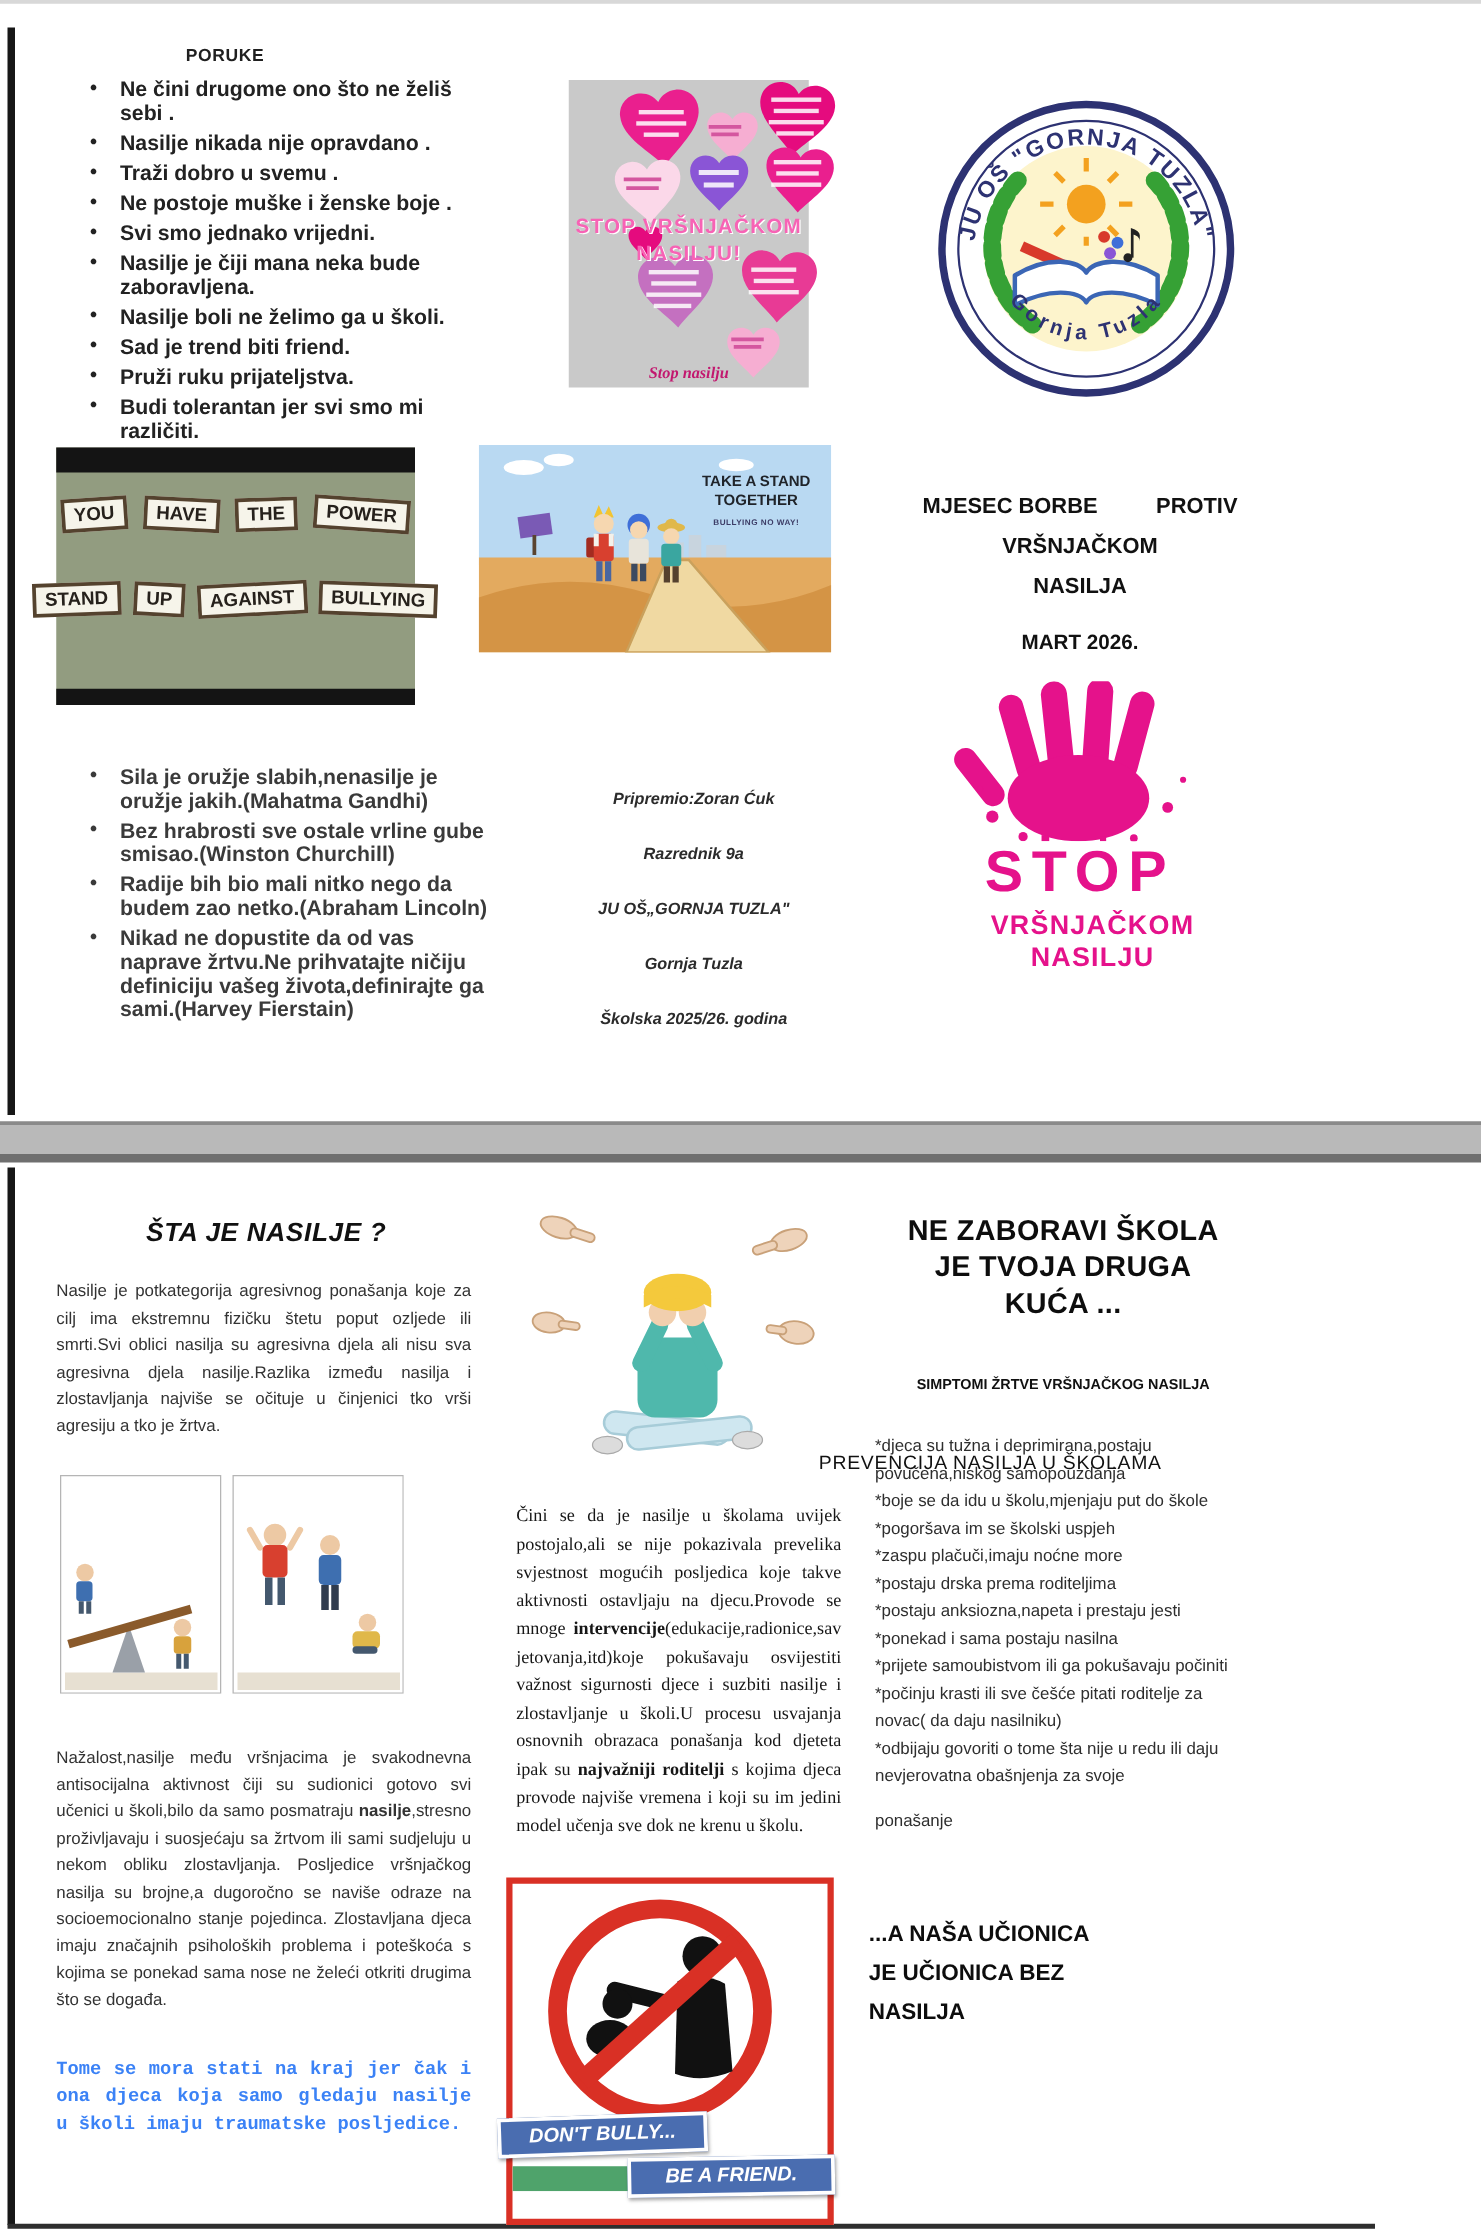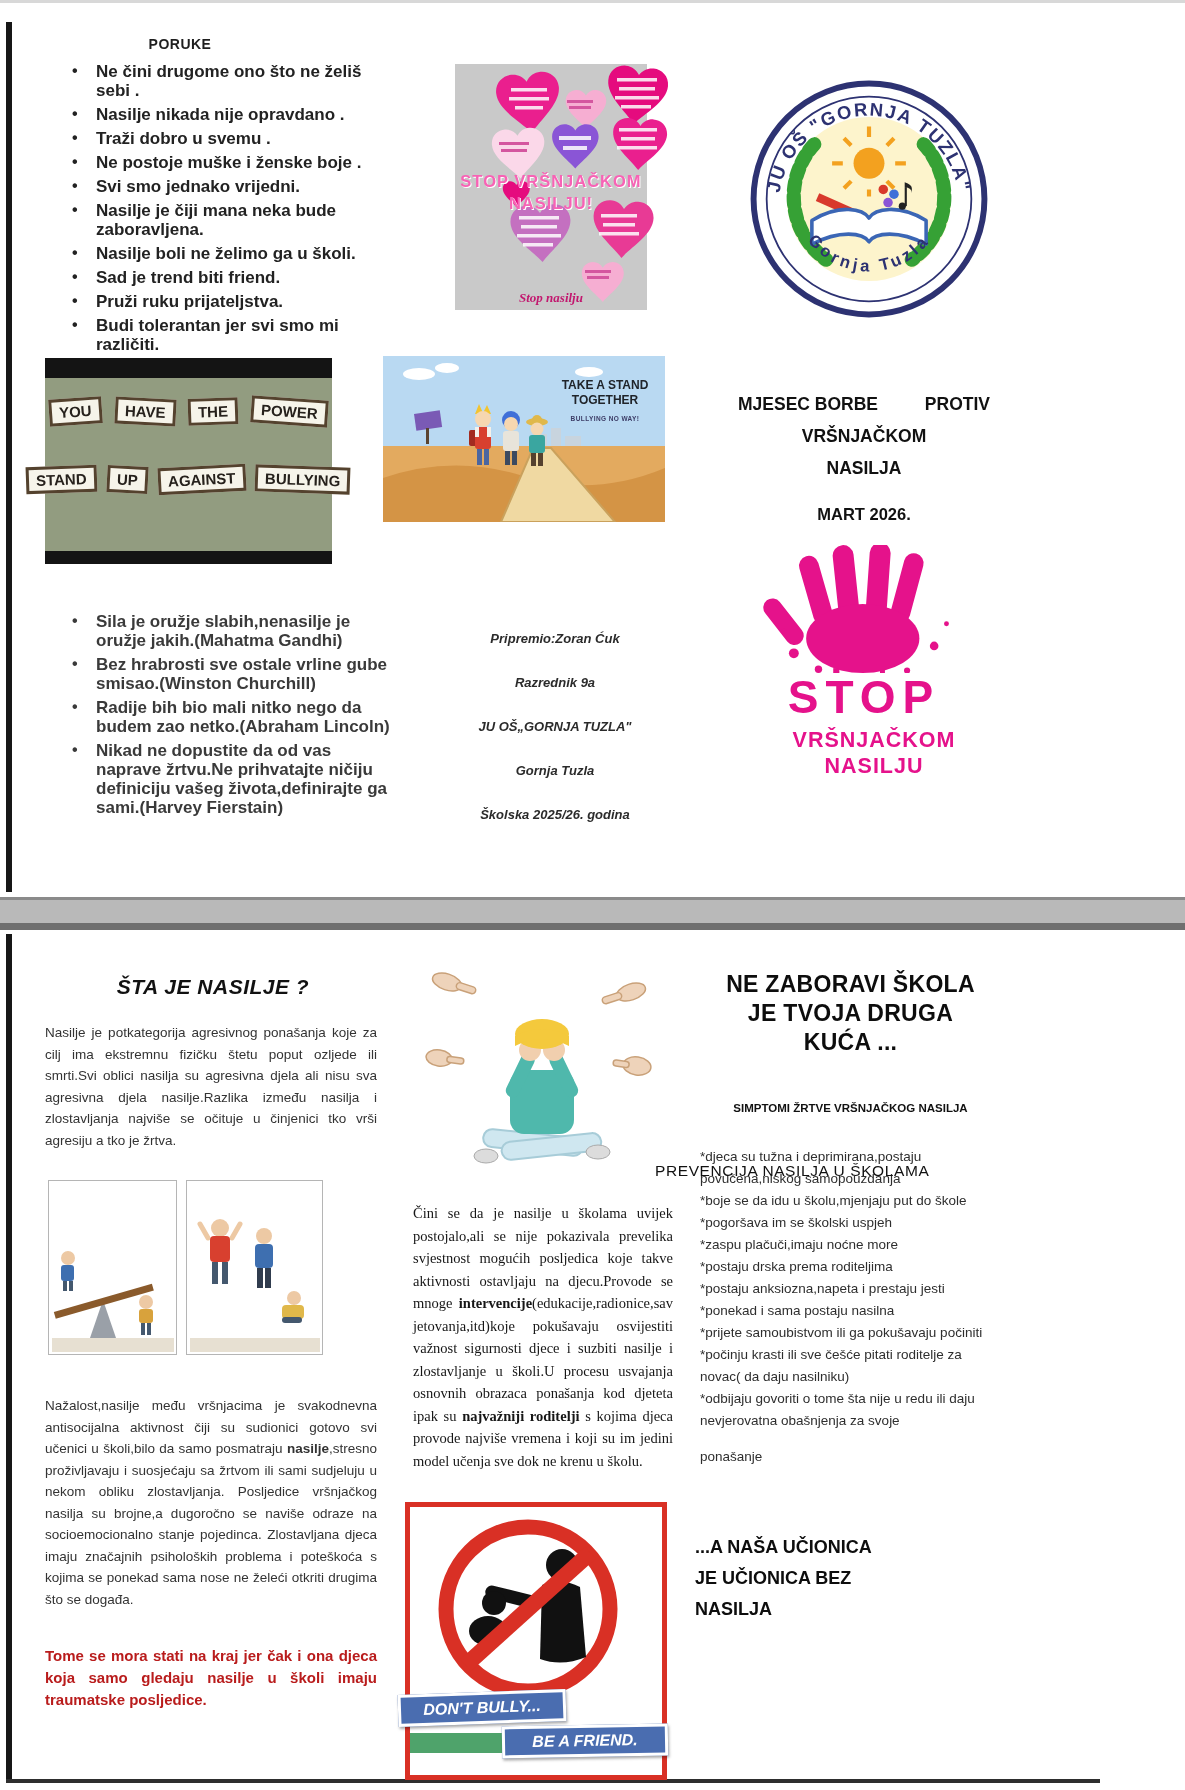--- a/index.html
+++ b/index.html
@@ -8,21 +8,21 @@
   .abs{position:absolute;}
   
   .blist{list-style:none;margin:0;padding:0;font-weight:700;font-size:17px;line-height:19px;color:#222;}
   .blist li{position:relative;padding-left:36px;margin-bottom:5px;}
   .blist li::before{content:"\2022";position:absolute;left:12px;top:-1px;font-size:16px;}
   .quotes li{font-weight:600;color:#3a3a3a;}
   
   .j{text-align:justify;}
   .sans-p{font-size:13.5px;line-height:21.5px;color:#333;font-weight:400;}
   .serif-p{font-family:"Liberation Serif",serif;font-size:14.5px;line-height:22.5px;color:#161616;}
-  .serif-b{font-family:Liberation Sans, sans-serif;font-weight:700;font-size:15px;line-height:22px;color:#b91c1c;}
+  .serif-b{font-family:Liberation Mono, monospace;font-weight:700;font-size:15px;line-height:22px;color:#3b82f6;}
   .sym-line{font-size:13.5px;line-height:22px;color:#2e2e2e;}
   
   .hearts-box{background:#c9c9c9;}
   .hearts-caption{position:absolute;left:0;top:106px;width:100%;text-align:center;
     font-weight:800;font-size:16.5px;line-height:22px;color:#f763b5;
     text-shadow:1px 1px 0 #ffffff;letter-spacing:1px;}
   .hearts-footer{position:absolute;left:0;bottom:4px;width:100%;text-align:center;
     font-family:"Liberation Serif",serif;font-style:italic;font-weight:700;
     font-size:13px;color:#c2186f;}
   

